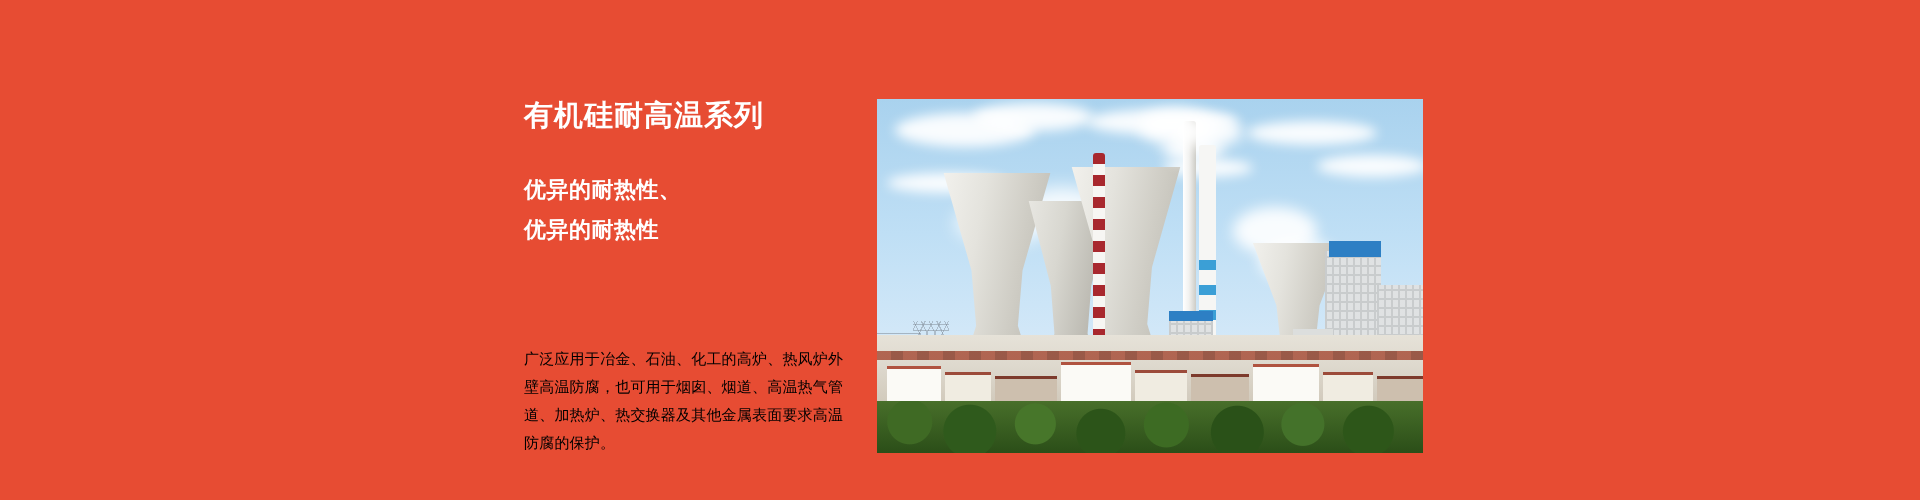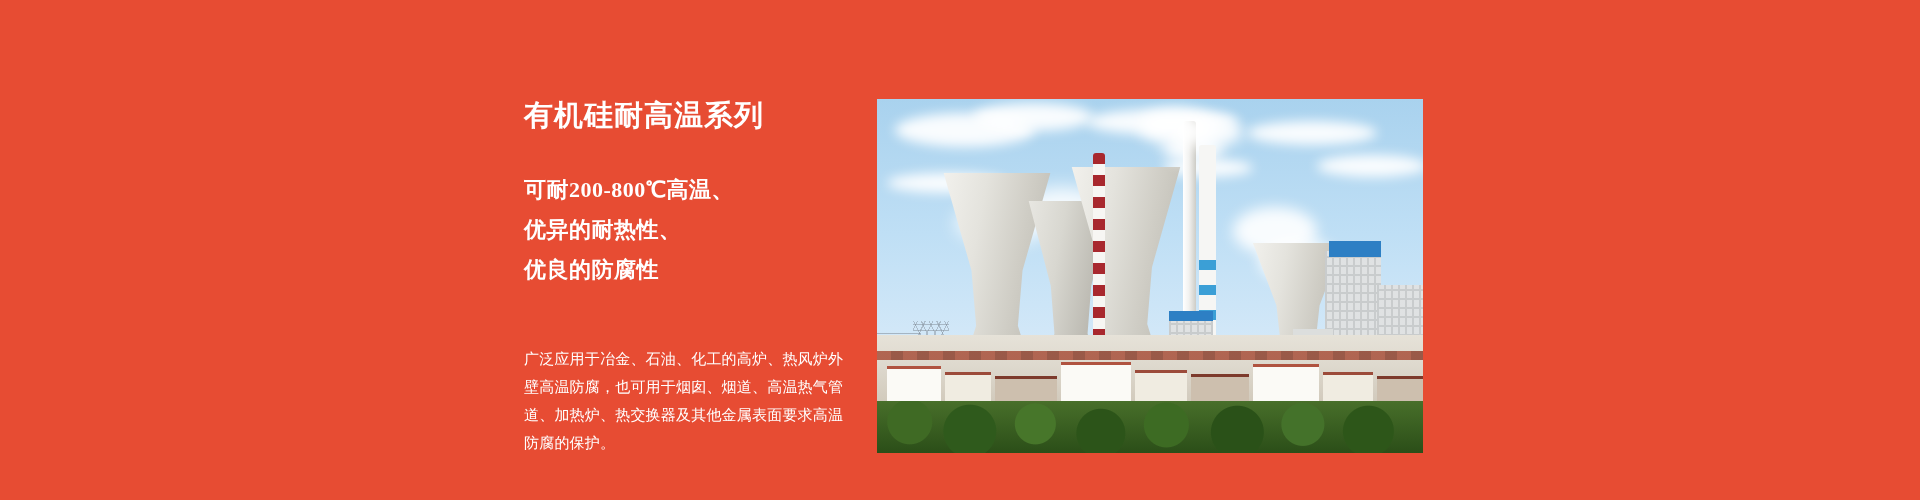--- a/index.html
+++ b/index.html
@@ -51,21 +51,21 @@
     line-height: 40px;
     white-space: nowrap;
     letter-spacing: 0.5px;
   }
   .body-copy {
     position: absolute;
     left: 0;
     top: 330px;
     width: 330px;
     font-size: 15px;
-    color: #ffffff;
+    color: #000000;
     line-height: 28px;
     letter-spacing: 0.2px;
   }
 
   
   .photo-frame {
     position: absolute;
     left: 877px;
     top: 99px;
     width: 546px;
@@ -209,23 +209,22 @@
 </head>
 <body>
 
 <div class="banner">
 
   <div class="text-col">
 
     <h1 class="headline">有机硅耐高温系列</h1>
 
     <ul class="sub-list">
-      <li>可耐200-800℃高温、</li>
       <li>优异的耐热性、</li>
-      <li>优良的防腐性</li>
+      <li>优异的耐热性</li>
     </ul>
 
     <p class="body-copy">广泛应用于冶金、石油、化工的高炉、热风炉外壁高温防腐，也可用于烟囱、烟道、高温热气管道、加热炉、热交换器及其他金属表面要求高温防腐的保护。</p>
   </div>
 
   <div class="photo-frame">
     <div class="photo">
 
       <div class="sky"></div>
 

